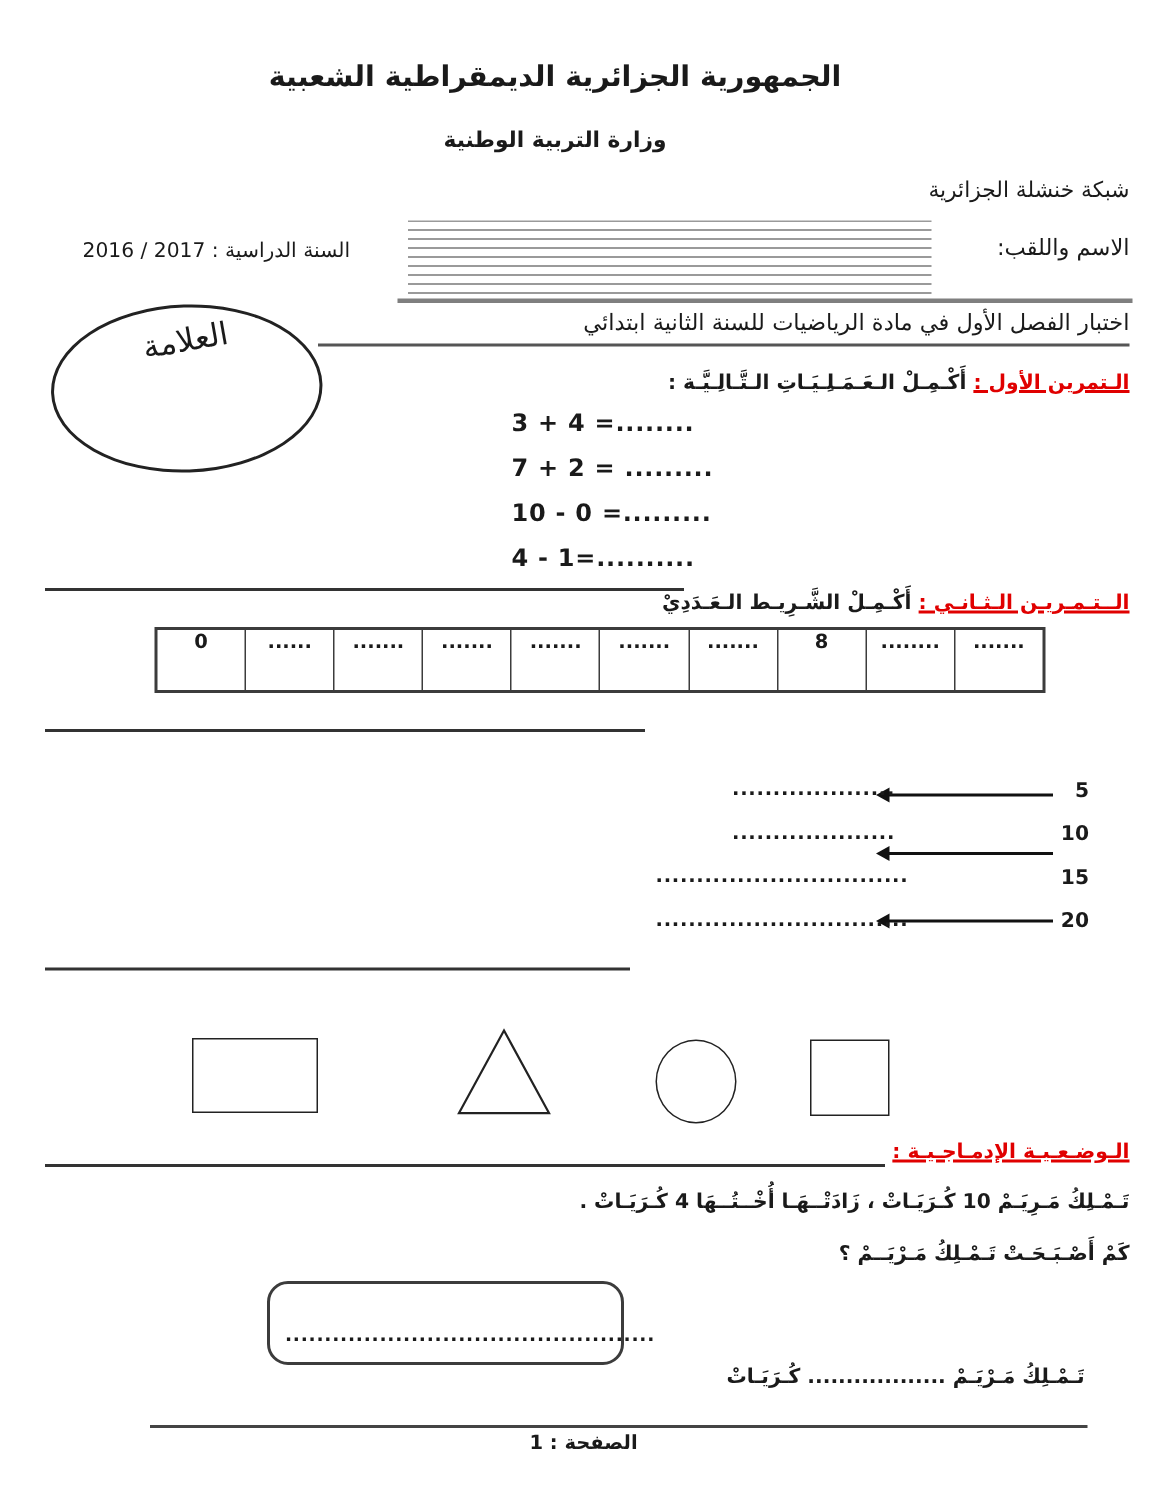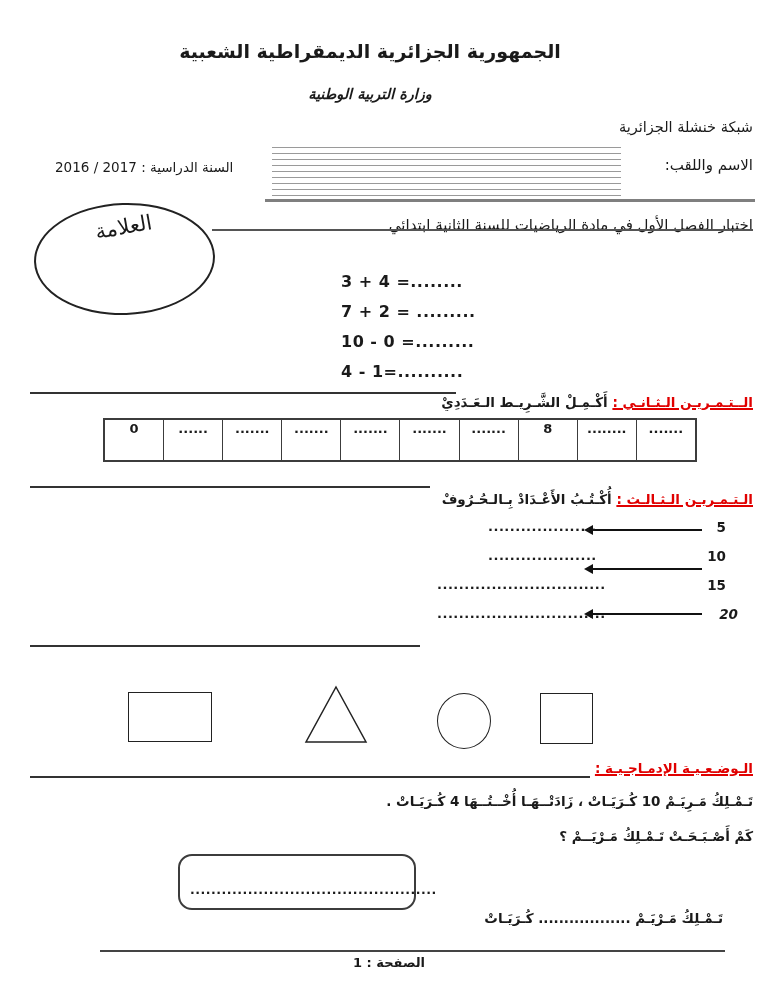--- a/index.html
+++ b/index.html
@@ -8,29 +8,29 @@
     font-family:"DejaVu Sans",sans-serif;color:#1a1a1a;
   }
   .abs{position:absolute;}
   .rtl{direction:rtl;unicode-bidi:embed;white-space:nowrap;}
   .ltr{direction:ltr;white-space:nowrap;}
   .red{color:var(--red,#e00000);}
   .green{color:var(--green,#00b050);}
   .hl{background:var(--yellow,#ffff00);}
   .u-red{text-decoration:underline;text-decoration-color:var(--red,#e00000);text-decoration-thickness:1.5px;}
   .title-main{left:0;top:40px;width:740px;text-align:center;font-size:19px;font-weight:bold;}
-  .title-sub{left:0;top:86px;width:740px;text-align:center;font-size:14.5px;font-weight:bold;font-style:italic;}
+  .title-sub{left:0;top:86px;width:740px;text-align:center;font-size:14.5px;font-weight:bold;}
   .network{top:119px;right:15px;font-size:14.5px;}
   .website{top:120px;left:62px;font-size:15px;font-weight:bold;letter-spacing:2.5px;}
   .name-label{top:156px;right:15px;font-size:15px;}
   .ruled{left:272px;top:147px;width:349px;height:50px;
     background:repeating-linear-gradient(to bottom,#9a9a9a 0,#9a9a9a 1px,transparent 1px,transparent 6px);}
   .school-year{left:55px;top:159px;font-size:13.5px;}
   .line-a{left:265px;top:199px;width:490px;height:3px;background:#7f7f7f;}
-  .exam-title{top:216px;right:15px;font-size:15px;margin-left:44px;}
+  .exam-title{top:206px;right:15px;font-size:15px;margin-left:44px;}
   .line-b{left:212px;top:229px;width:541px;height:2px;background:#555;}
   .mark-ellipse{left:34px;top:203px;width:177px;height:108px;border:2px solid #222;
     border-radius:50%;background:#fff;z-index:2;text-align:center;transform:rotate(-2deg);}
   .mark-ellipse span{display:inline-block;margin-top:10px;font-size:21px;transform:rotate(-8deg);}
   .ex-head{font-size:13.5px;font-weight:bold;}
   .op{left:341px;font-size:16px;font-weight:bold;letter-spacing:0.5px;}
   .divider{height:1.5px;background:#333;}
   .strip{left:103px;top:418px;width:594px;height:44px;display:flex;direction:ltr;
     border:2px solid #3c3c3c;box-sizing:border-box;}
   .strip .cell{flex:1;border-right:1.5px solid #3c3c3c;text-align:center;
@@ -65,20 +65,24 @@
   <div class="abs school-year rtl">السنة الدراسية : 2017 / 2016</div>
 
   <div class="abs line-a"></div>
   <div class="abs exam-title rtl">اختبار الفصل الأول في مادة الرياضيات للسنة الثانية ابتدائي</div>
   <div class="abs line-b"></div>
 
   <div class="abs mark-ellipse">
     <span>العلامة</span>
   </div>
 
+  <div class="abs ex-head rtl" style="top:247px;right:15px;">
+    <span class="red u-red">الـتمرين الأول :</span>
+    <span>أَكْـمِـلْ الـعَـمَـلِـيَـاتِ الـتَّـالِـيَّـة :</span>
+  </div>
   <div class="abs op ltr" style="top:272px;">3 + 4 =........</div>
   <div class="abs op ltr" style="top:302px;">7 + 2 = .........</div>
   <div class="abs op ltr" style="top:332px;">10 - 0 =.........</div>
   <div class="abs op ltr" style="top:362px;">4 - 1=..........</div>
 
   <div class="abs divider" style="left:30px;top:392px;width:426px;"></div>
   <div class="abs ex-head rtl" style="top:394px;right:15px;">
     <span class="red u-red">الــتـمـريـن الـثـانـي :</span>
     <span>أَكْـمِـلْ الشَّـرِيـط الـعَـدَدِيْ</span>
   </div>
@@ -89,43 +93,39 @@
     <div class="cell">.......</div>
     <div class="cell">.......</div>
     <div class="cell">.......</div>
     <div class="cell">.......</div>
     <div class="cell">8</div>
     <div class="cell">........</div>
     <div class="cell">.......</div>
   </div>
 
   <div class="abs divider" style="left:30px;top:486px;width:400px;"></div>
-  <div class="abs ex-head rtl" style="top:491px;right:15px;">
-    <span class="red u-red">الـتـمـريـن الـثـالـث :</span>
-    <span>أُكْـتُـبُ الأَعْـدَادْ بِـالـحُـرُوفْ</span>
-  </div>
 
   <div class="abs num ltr" style="top:519px;right:42px;">5</div>
   <div class="abs arrow" style="left:584px;top:525px;">
       <div class="shaft"></div>
       <div class="head"></div>
     </div>
   <div class="abs dots ltr" style="left:488px;top:519px;">....................</div>
 
   <div class="abs num ltr" style="top:548px;right:42px;">10</div>
   <div class="abs arrow" style="left:584px;top:564px;">
       <div class="shaft"></div>
       <div class="head"></div>
     </div>
   <div class="abs dots ltr" style="left:488px;top:548px;">....................</div>
 
   <div class="abs num ltr" style="top:577px;right:42px;">15</div>
   <div class="abs dots ltr" style="left:437px;top:577px;">...............................</div>
 
-  <div class="abs num ltr" style="top:606px;right:30px;font-style:italic;">20</div>
+  <div class="abs num ltr" style="top:606px;right:42px;">20</div>
   <div class="abs arrow" style="left:584px;top:609px;">
       <div class="shaft"></div>
       <div class="head"></div>
     </div>
   <div class="abs dots ltr" style="left:437px;top:606px;">...............................</div>
 
   <div class="abs divider" style="left:30px;top:645px;width:390px;"></div>
   <div class="abs shape" style="left:128px;top:692px;width:84px;height:50px;"></div>
   <svg class="abs" style="left:304px;top:685px;" width="64" height="59" viewBox="0 0 64 59">
     <polygon points="32,2 62,57 2,57" fill="#ffffff" stroke="#222222" stroke-width="1.5"></polygon>

